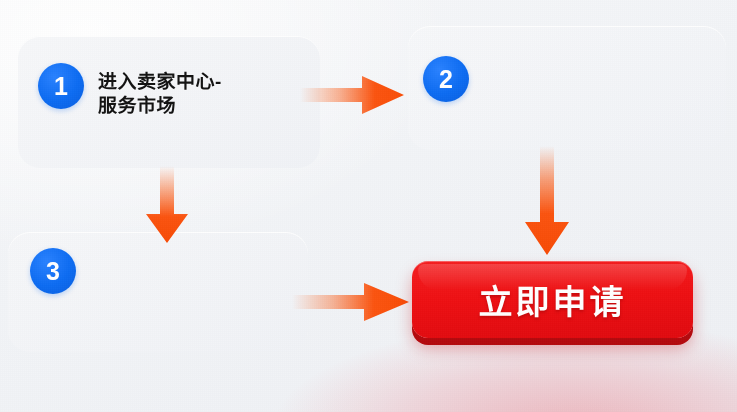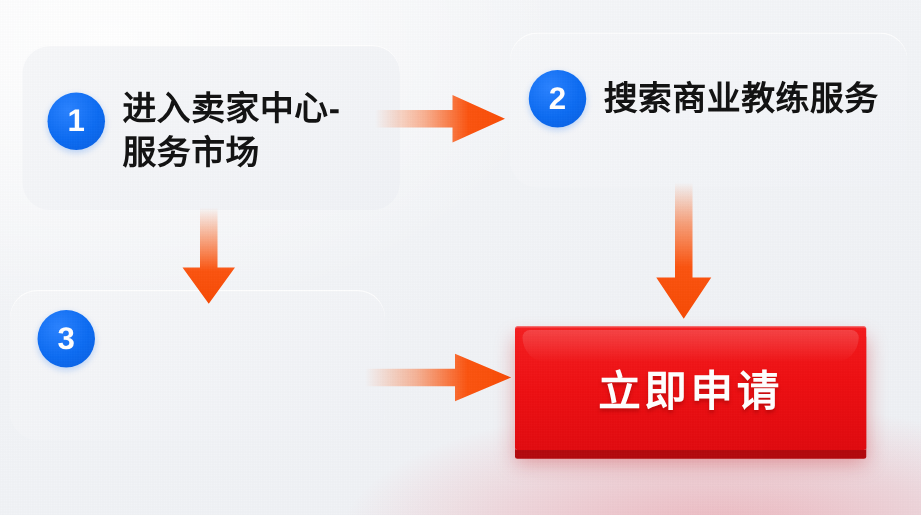--- a/index.html
+++ b/index.html
@@ -58,21 +58,21 @@
     font-size: 25px;
     font-weight: bold;
     line-height: 46px;
     text-align: center;
     letter-spacing: 0;
     box-shadow: 0 2px 5px rgba(13,108,242,0.25);
   }
   .step-text {
     color: #131313;
     font-weight: bold;
-    font-size: 27px;
+    font-size: 19px;
     line-height: 1.28;
     letter-spacing: 0.5px;
     white-space: pre-line;
     text-shadow: 0 1px 0 rgba(255,255,255,0.35);
   }
 
   #step-1 { left: 38px;  top: 54px;  width: 270px; }
   #step-1 .step-text { margin-top: 16px; }
   #step-2 { left: 423px; top: 56px; }
   #step-3 { left: 30px;  top: 248px; width: 270px; }
@@ -84,24 +84,24 @@
   #arrow-1-3 { left: 140px; top: 166px; width: 54px;  height: 78px; }
   #arrow-2-cta { left: 520px; top: 146px; width: 54px; height: 110px; }
   #arrow-3-cta { left: 292px; top: 280px; width: 118px; height: 44px; }
 
   
   #cta {
     position: absolute;
     left: 412px;
     top: 261px;
     width: 281px;
-    height: 99px;
+    height: 77px;
     border: 0;
     padding: 0;
-    border-radius: 2px;
+    border-radius: 16px;
     cursor: pointer;
     color: #ffffff;
     font-family: inherit;
     font-size: 34px;
     font-weight: bold;
     letter-spacing: 3px;
     background: linear-gradient(178deg, #f51f21 0%, #ee1013 48%, #e00b10 100%);
     box-shadow:
       0 7px 0 0 #b40a0e,
       0 10px 16px rgba(200,20,25,0.35),
@@ -128,21 +128,20 @@
   <div id="panel-3" class="panel"></div>
 
   <div class="step" id="step-1">
     <div class="badge">1</div>
     <div class="step-text">进入卖家中心-
 服务市场</div>
   </div>
 
   <div class="step" id="step-2">
     <div class="badge">2</div>
-    <div class="step-text">搜索商业教练服务</div>
   </div>
 
   <div class="step" id="step-3">
     <div class="badge">3</div>
   </div>
 
   <svg class="arrow" id="arrow-1-2" viewBox="0 0 105 46">
     <defs>
       <linearGradient id="gradH1" x1="0" y1="0" x2="1" y2="0">
         <stop offset="0%" stop-color="#fb5a13" stop-opacity="0"></stop>

